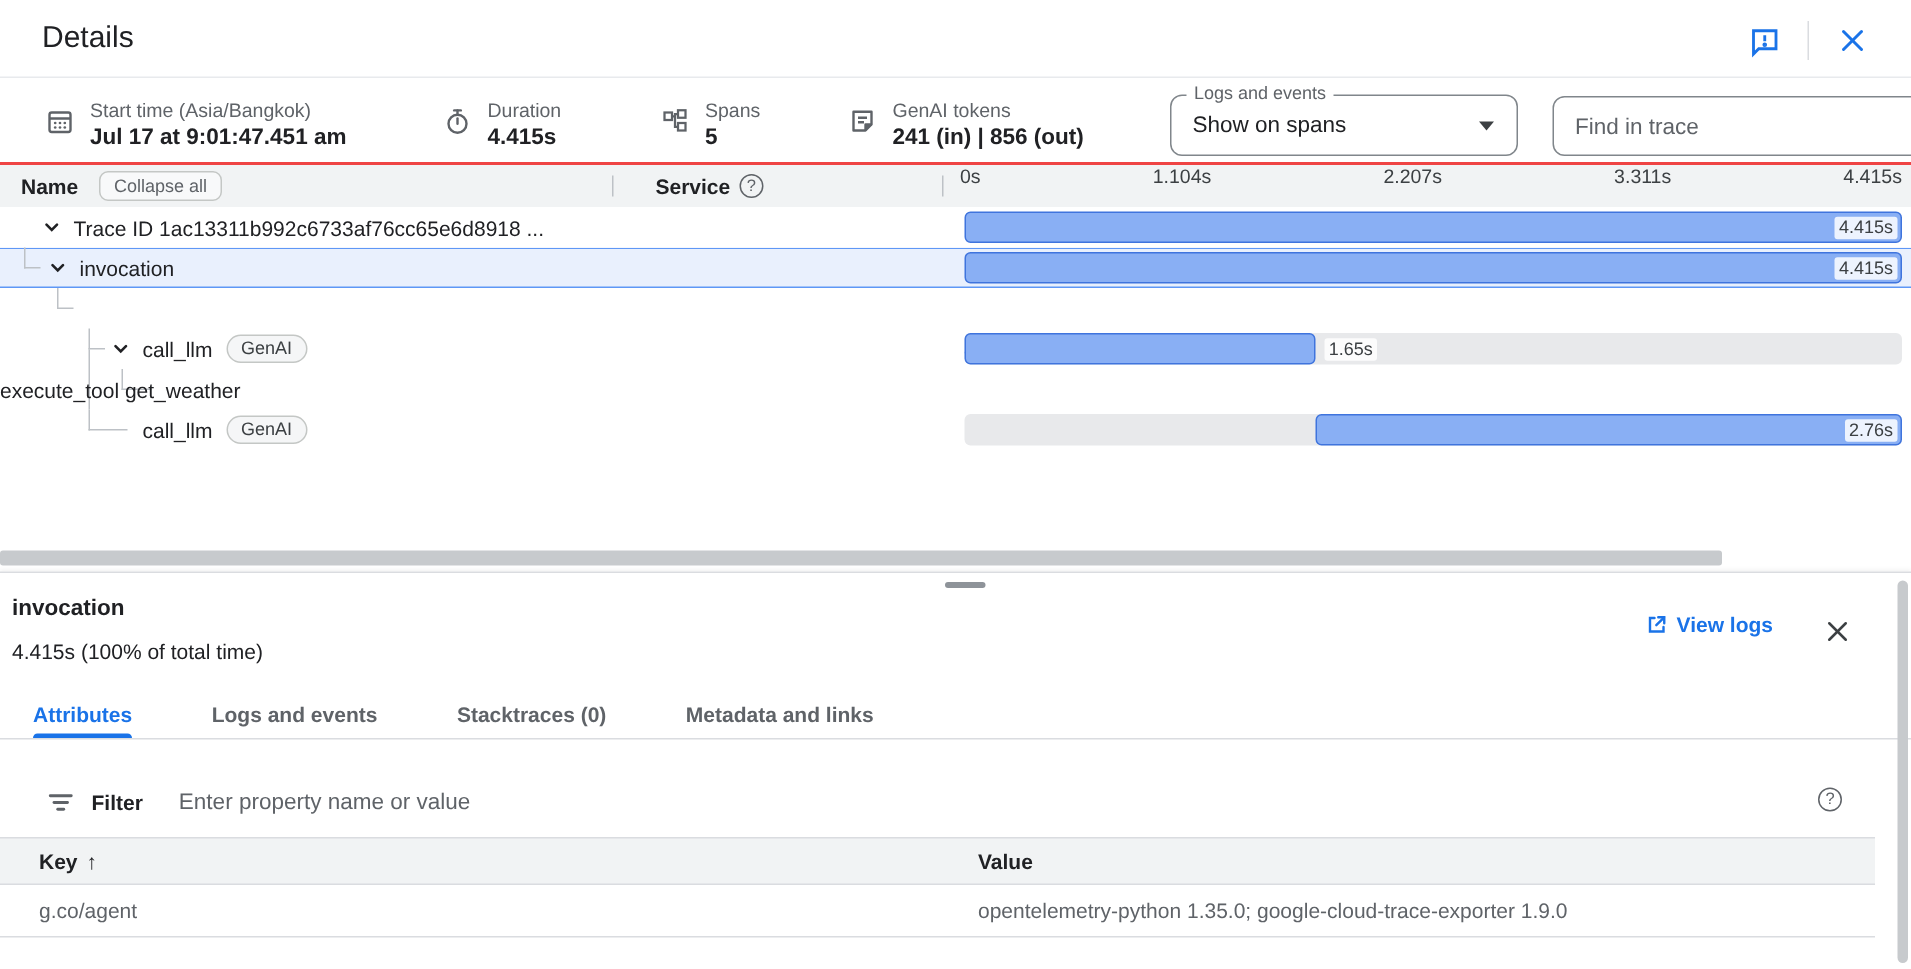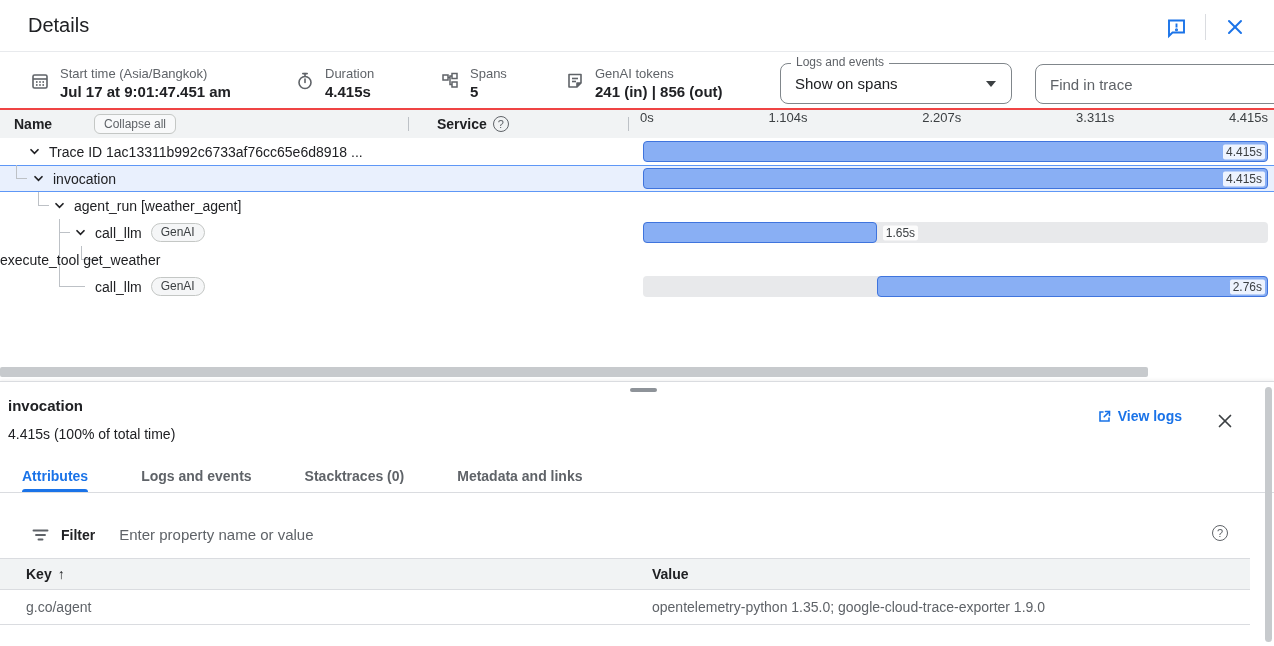--- a/index.html
+++ b/index.html
@@ -26,21 +26,21 @@
   .dropdown .legend { position:absolute; top:-9px; left:10px; background:#fff; padding:0 5px; font-size:12px; color:#5f6368; white-space:nowrap; }
   .dropdown .dd-value { position:absolute; left:14px; top:0; line-height:39px; font-size:15px; color:#202124; }
   .caret { position:absolute; right:15px; top:17px; width:0; height:0; border-left:5px solid transparent; border-right:5px solid transparent; border-top:6px solid #3c4043; }
 
   .find-input { position:absolute; left:1035px; top:12px; width:256px; height:40px; border:1px solid #80868b; border-radius:8px; padding:0 14px; font-size:15px; color:#202124; font-family:inherit; outline:none; background:#fff; }
   .find-input::placeholder { color:#5f6368; opacity:1; }
 
   
   .wf-header { position:absolute; left:0; top:110px; width:1274px; height:28px; background:#f1f3f4; }
   .wf-header .col-name { position:absolute; left:14px; top:0; line-height:28px; font-size:14px; font-weight:bold; color:#202124; }
-  .chip { position:absolute; left:66px; top:4px; height:20px; padding:0 9px; border:1px solid #c4c7c5; border-radius:6px; background:#f8f9fa; font-size:12px; color:#5f6368; line-height:18px; cursor:pointer;margin-left:28px; }
+  .chip { position:absolute; left:66px; top:4px; height:20px; padding:0 9px; border:1px solid #c4c7c5; border-radius:6px; background:#f8f9fa; font-size:12px; color:#5f6368; line-height:18px; cursor:pointer; }
   .col-div { position:absolute; top:7px; width:1px; height:14px; background:#bdc1c6; }
   .col-service { position:absolute; left:437px; top:0; height:28px; display:flex; align-items:center; gap:6px; font-size:14px; font-weight:bold; color:#202124; }
   .circle-q { width:16px; height:16px; border:1.5px solid #5f6368; border-radius:50%; display:inline-flex; align-items:center; justify-content:center; font-size:11px; font-weight:normal; color:#5f6368; }
   .ticks { position:absolute; left:640px; right:6px; top:0; height:28px; display:flex; justify-content:space-between; align-items:flex-start; font-size:13px; color:#3c4043; }
 
   
   .rows { position:absolute; left:0; top:138px; width:1274px; }
   .row { position:relative; height:27px; }
   .row.selected { background:#e9f0fd; box-shadow:inset 0 1px 0 #5e97f6, inset 0 -1px 0 #5e97f6; }
   .name-cell { position:absolute; left:0; top:0; bottom:0; width:632px; display:flex; align-items:center; gap:9px; font-size:14px; color:#202124; white-space:nowrap; overflow:hidden; }
@@ -240,28 +240,20 @@
       </div>
       <div class="tl-cell">
         <div class="bar" style="left: 0%; width: 100%;">
           <span class="bar-label inside">4.415s</span>
         </div>
       </div>
     </div>
 
     <div class="row">
       <div class="tc" style="left:38px;top:0;height:14px;width:11px"></div>
-      <div class="name-cell" style="padding-left:53px">
-        <span class="chev">
-          <svg width="11" height="7" viewBox="0 0 12 8" fill="none" stroke="#202124" stroke-width="2" stroke-linecap="round">
-              <path d="M2 2l4 4 4-4"></path>
-            </svg>
-        </span>
-        <span>agent_run [weather_agent]</span>
-      </div>
       <div class="tl-cell">
         <div class="bar" style="left: 0%; width: 100%; margin-top: 39px;">
           <span class="bar-label inside">4.414s</span>
         </div>
       </div>
     </div>
 
     <div class="row">
       <div class="tc" style="left:59px;top:0;height:14px;width:11px"></div>
       <div class="tv" style="left:59px;top:14px;height:13px"></div>

